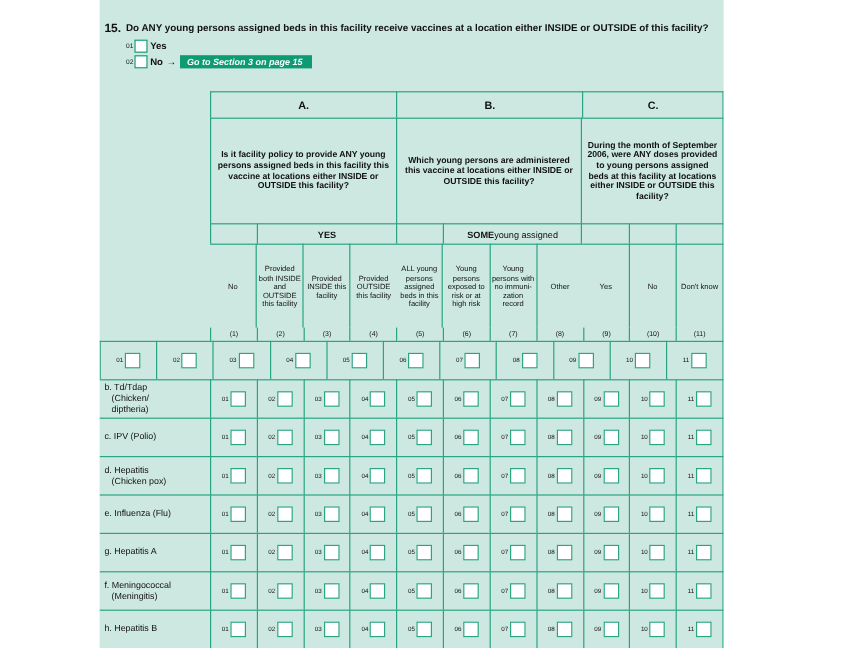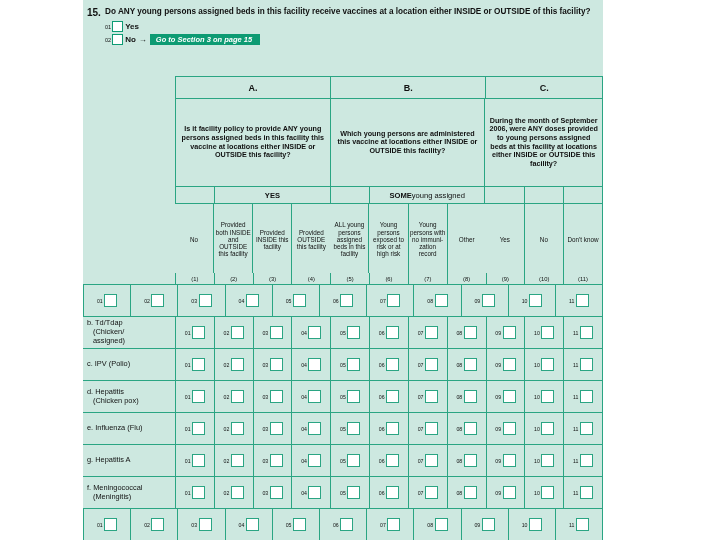--- a/index.html
+++ b/index.html
@@ -16,21 +16,21 @@
   }
   
   .banner{
     height:10px;background:#0d9b73;color:#ffffff;
     font-size:10px;font-weight:bold;letter-spacing:.2px;
     text-align:center;line-height:10px;
     overflow:hidden;white-space:nowrap;
   }
   .banner span{display:block;margin-top:-4px;}
   
-  .q15{padding:7px 8px 2px 4px;}
+  .q15{padding:19px 8px 2px 4px;}
   .q15row{display:flex;align-items:flex-start;}
   .qnum{font-size:10px;font-weight:bold;color:#111;width:18px;flex:none;}
   .qtext{font-size:8.2px;font-weight:bold;color:#111;line-height:10.5px;}
   .opts{margin-left:18px;margin-top:3px;}
   .opt{display:flex;align-items:center;margin-bottom:2px;}
   .optnum{font-size:5.5px;color:#111;margin-right:1px;}
   .cbx{
     width:9px;height:9px;background:#ffffff;border:1px solid #0d9b73;
     display:inline-block;flex:none;
   }
@@ -214,21 +214,21 @@
           <div class="cell bx rightcap" style="flex: 1 1 0%;">
             <span class="bxnum">11</span>
             <span class="bxsq"></span>
           </div>
         </div>
         <div class="gr rData">
           <div class="cell stub stublineTop">
             <div>
               <span>b. Td/Tdap</span>
               <span class="ind">(Chicken/</span>
-              <span class="ind">assigned)</span>
+              <span class="ind">diptheria)</span>
             </div>
           </div>
           <div class="cell bx" style="flex: 1 1 0%;">
             <span class="bxnum">01</span>
             <span class="bxsq"></span>
           </div>
           <div class="cell bx" style="flex: 1 1 0%;">
             <span class="bxnum">02</span>
             <span class="bxsq"></span>
           </div>
@@ -520,20 +520,25 @@
           <div class="cell bx" style="flex: 1 1 0%;">
             <span class="bxnum">10</span>
             <span class="bxsq"></span>
           </div>
           <div class="cell bx rightcap" style="flex: 1 1 0%;">
             <span class="bxnum">11</span>
             <span class="bxsq"></span>
           </div>
         </div>
         <div class="gr rData">
+          <div class="cell stub stublineTop">
+            <div>
+              <span>h. Hepatitis B</span>
+            </div>
+          </div>
           <div class="cell bx" style="flex: 1 1 0%;">
             <span class="bxnum">01</span>
             <span class="bxsq"></span>
           </div>
           <div class="cell bx" style="flex: 1 1 0%;">
             <span class="bxnum">02</span>
             <span class="bxsq"></span>
           </div>
           <div class="cell bx" style="flex: 1 1 0%;">
             <span class="bxnum">03</span>

